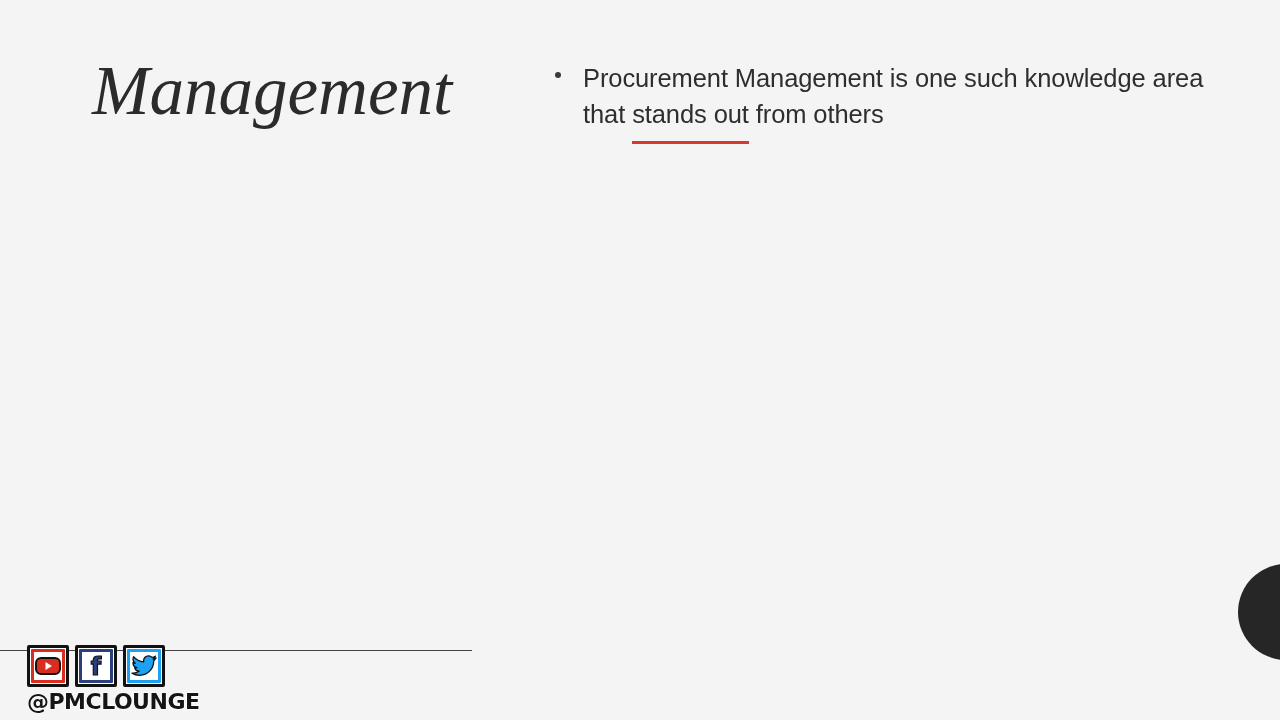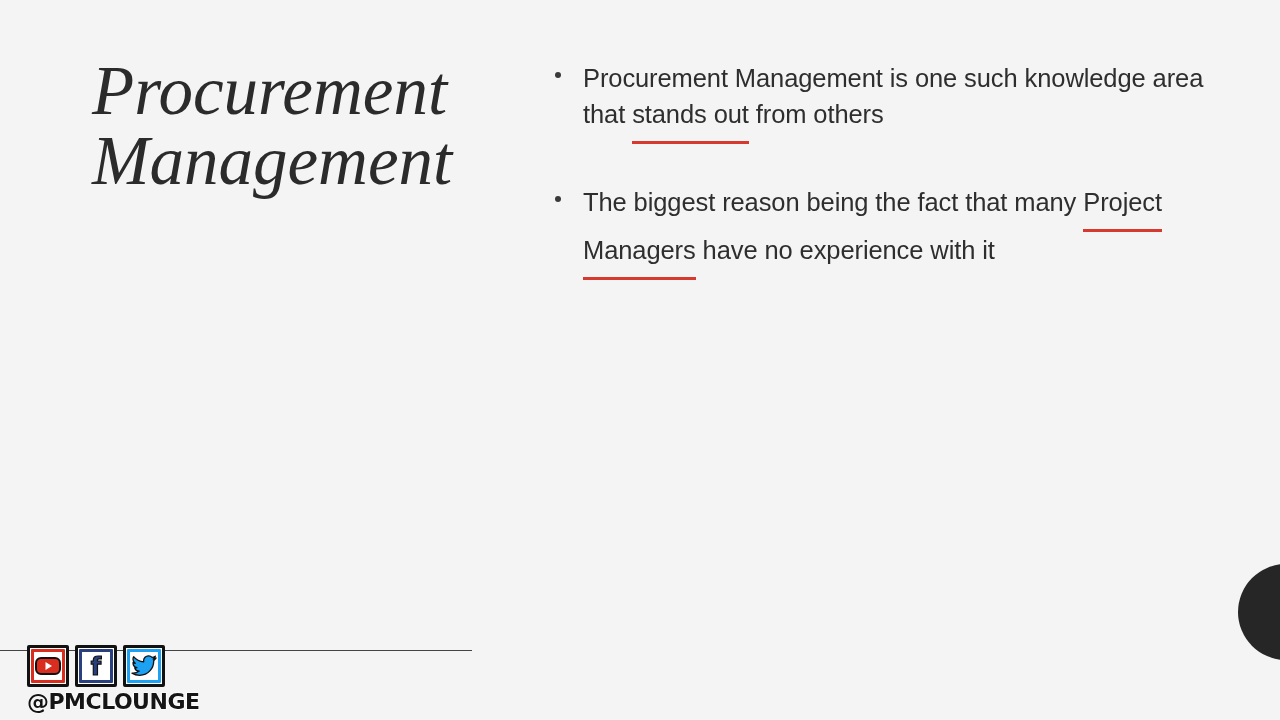--- a/index.html
+++ b/index.html
@@ -146,35 +146,30 @@
     border-radius: 50%;
     background: #262626;
   }
 </style>
 </head>
 <body>
 
 <div class="slide">
 
   <div class="title-block">
-    <div class="title-line">Procurement</div>
     <div class="title-line">Management</div>
   </div>
 
   <div class="bullets">
 
     <div class="bullet-row">
       <span class="bullet-dot"></span>
       <span class="bullet-text">Procurement Management is one such knowledge area that <span class="u-red">stands out</span> from others</span>
     </div>
 
-    <div class="bullet-row">
-      <span class="bullet-dot"></span>
-      <span class="bullet-text">The biggest reason being the fact that many <span class="u-red">Project</span> <span class="u-red">Managers</span> have no experience with it</span>
-    </div>
 
 
   </div>
 
   <div class="bottom-rule"></div>
 
   <div class="social">
     <div class="social-icons">
 
       <div class="icon-box icon-yt">

